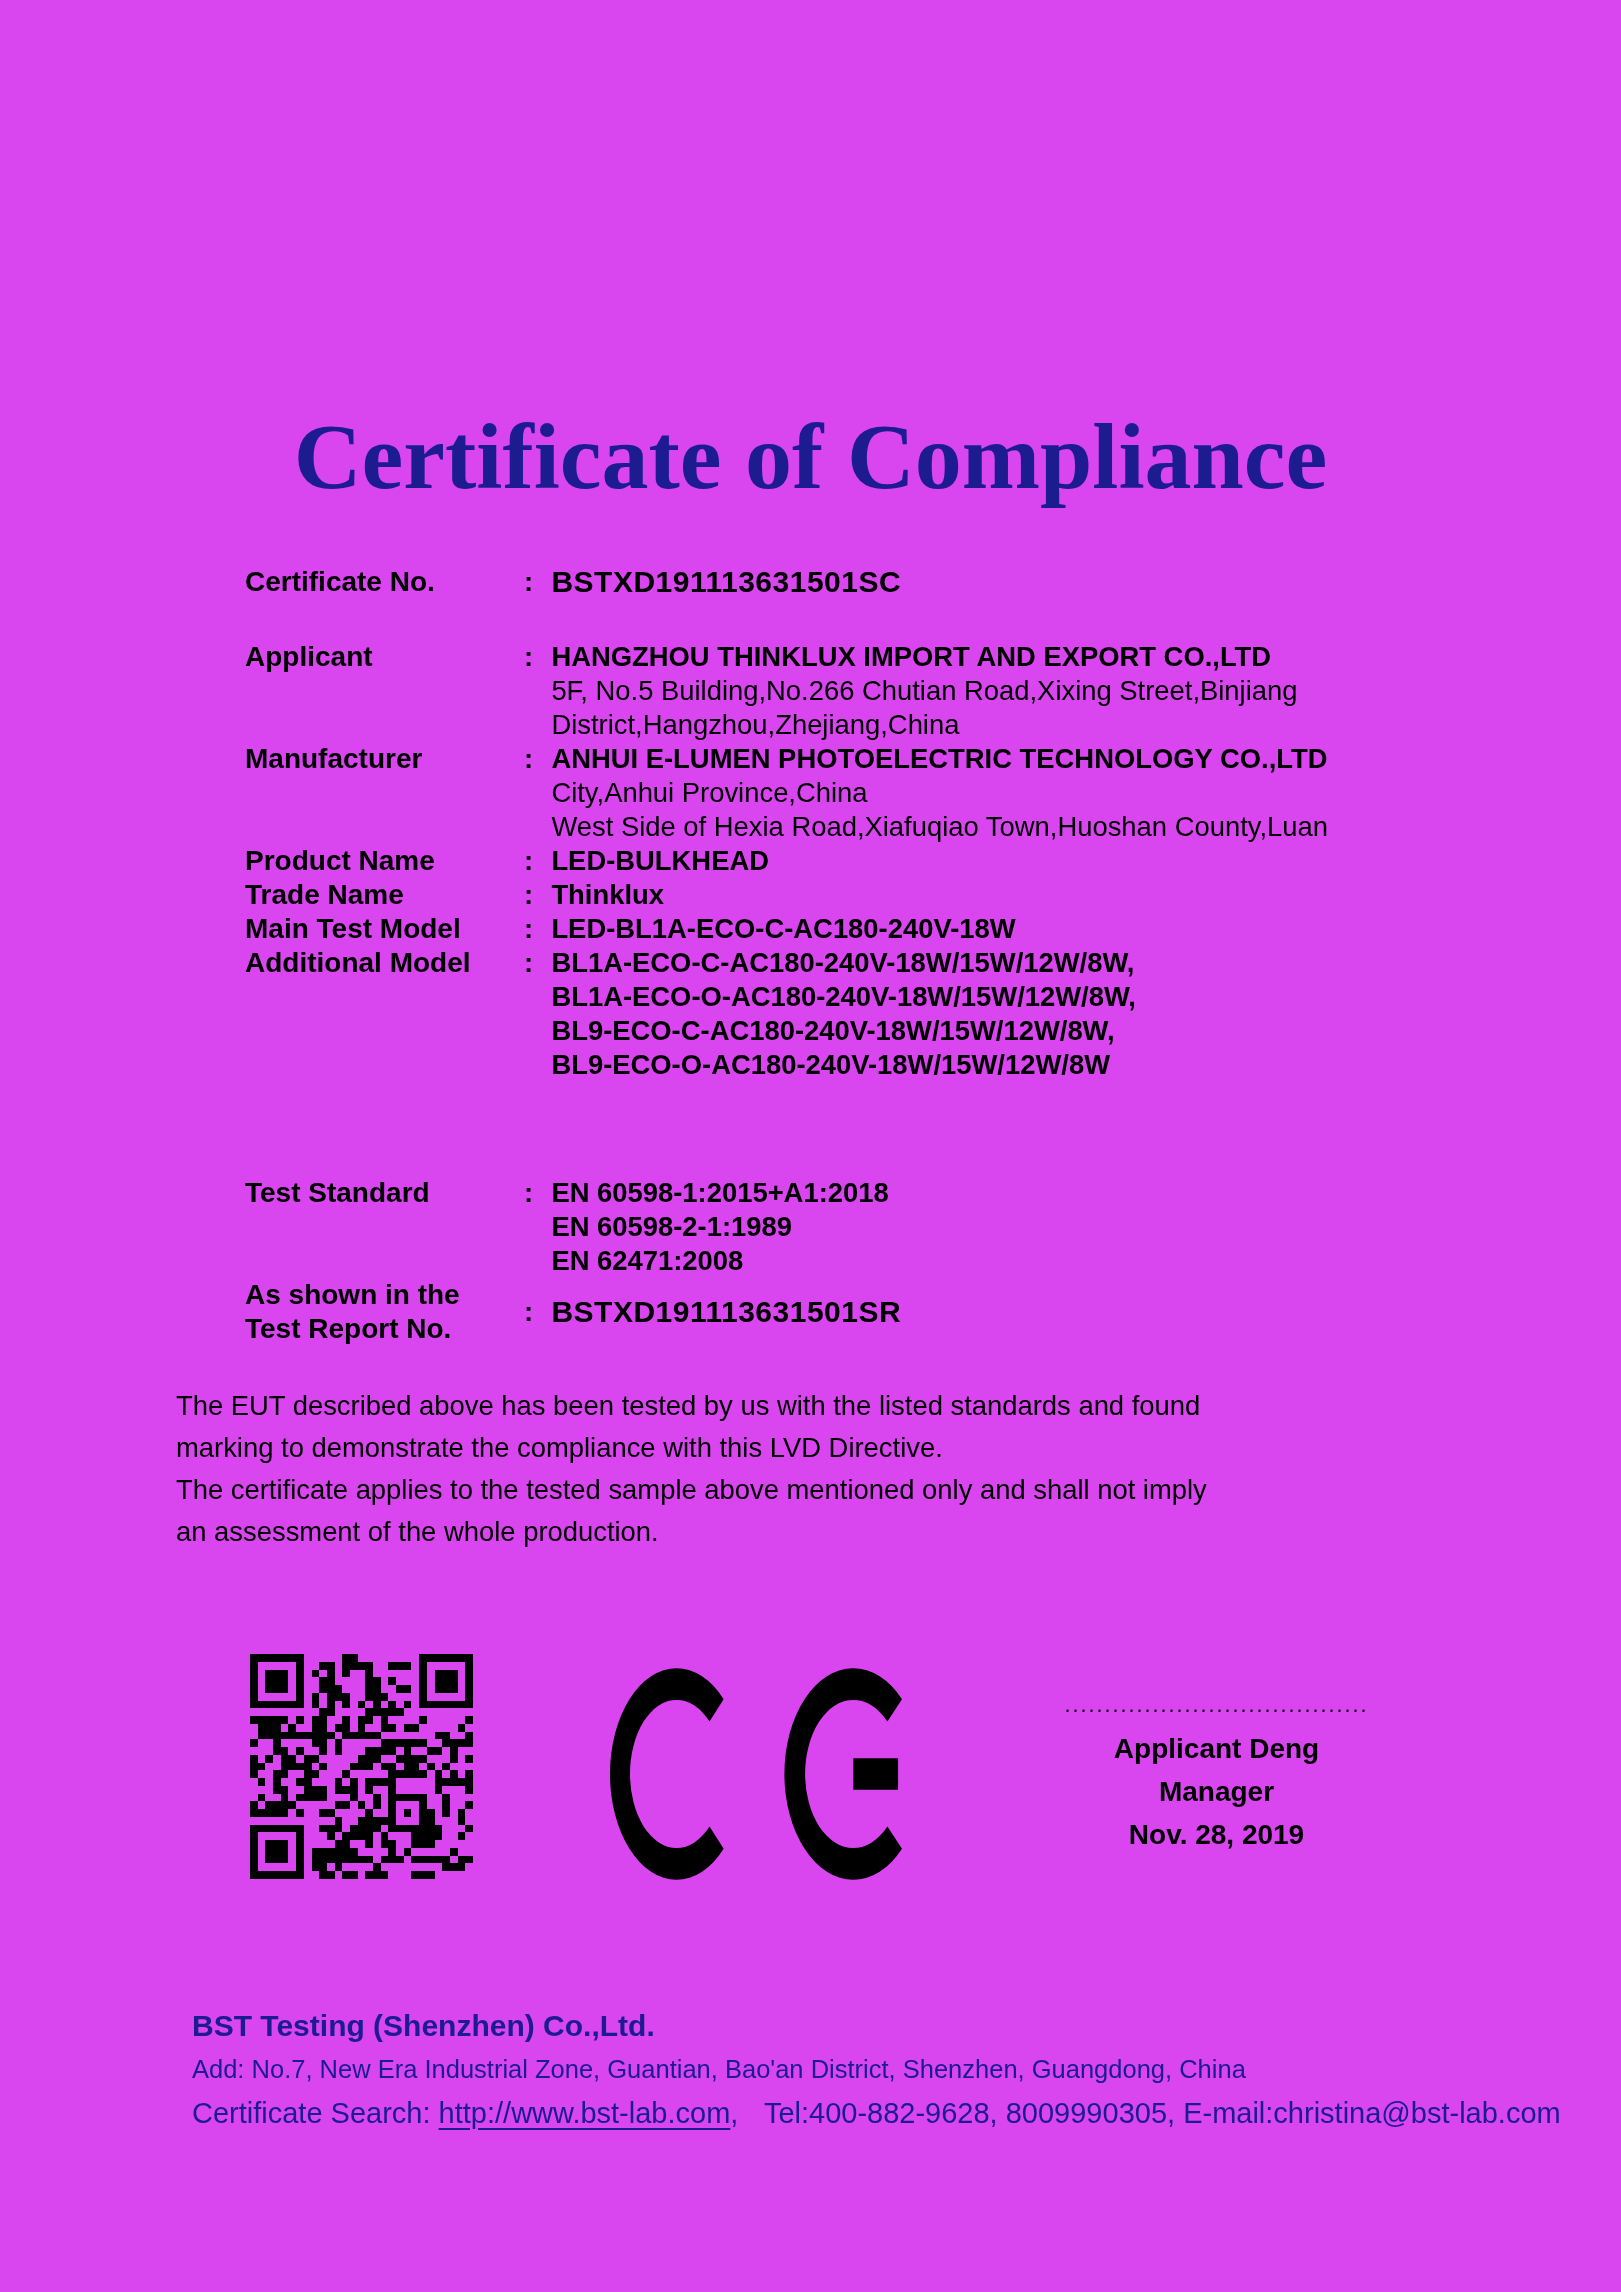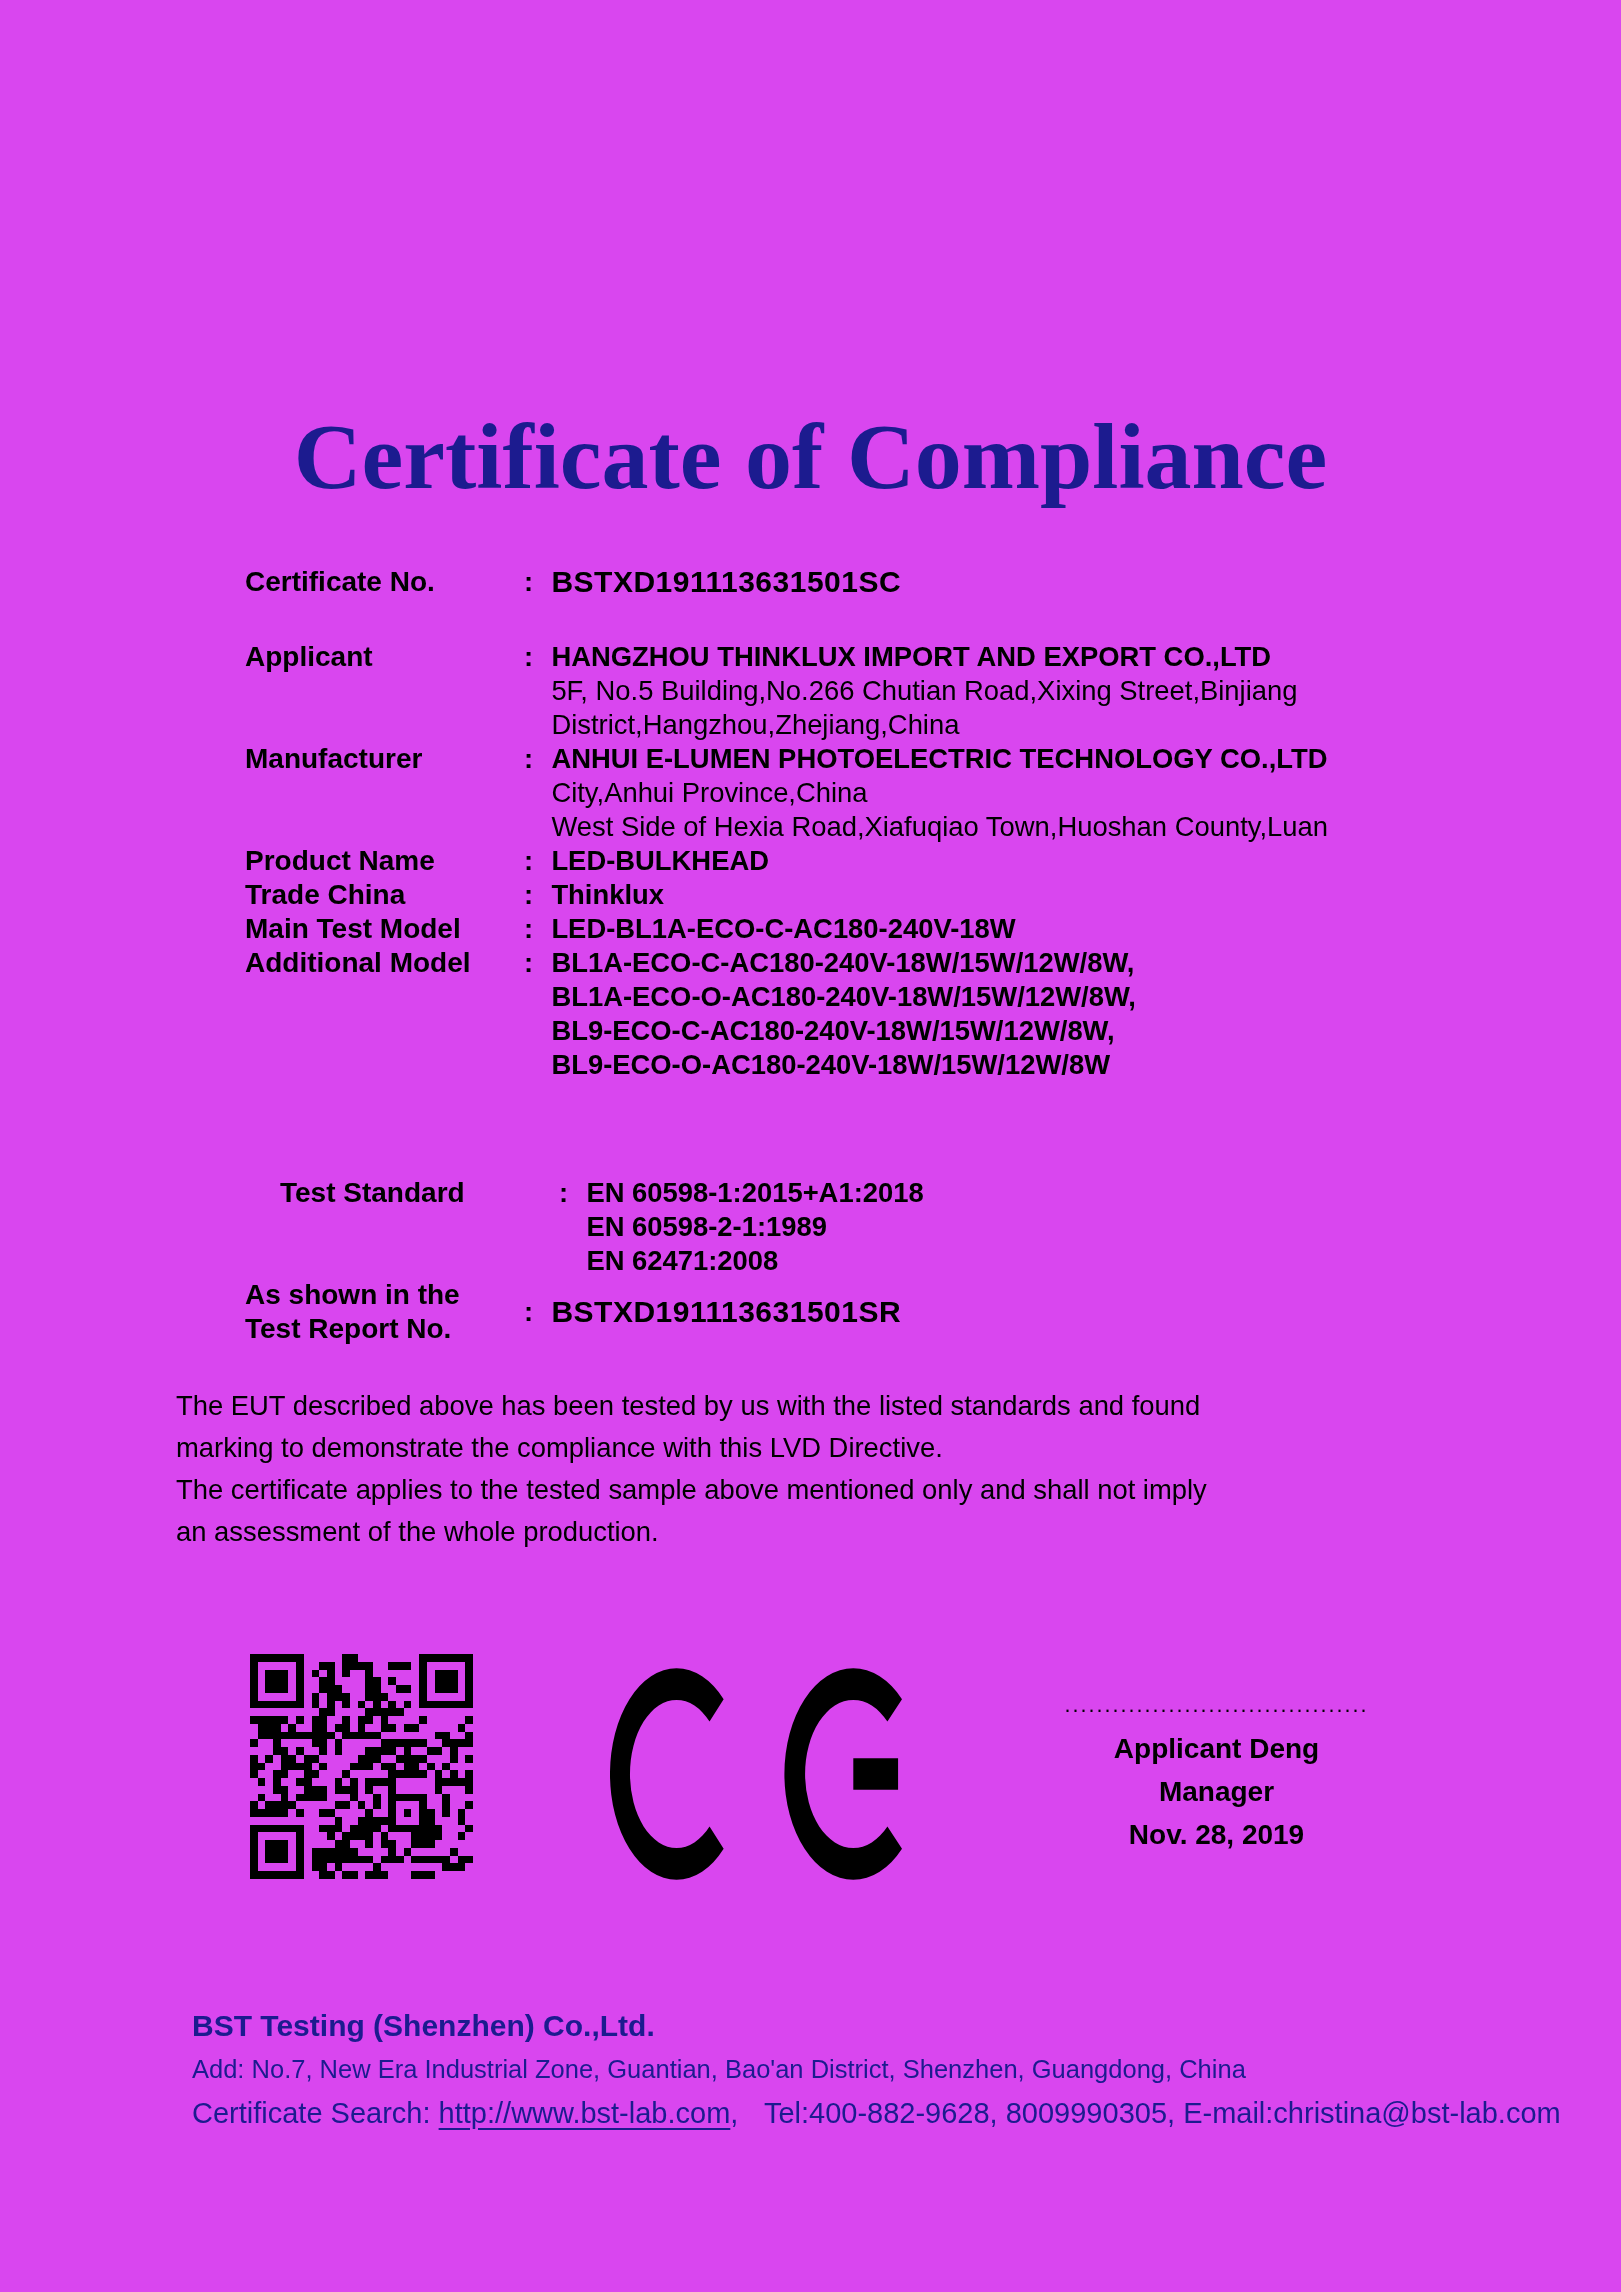--- a/index.html
+++ b/index.html
@@ -32,21 +32,21 @@
     line-height:34px;
   }
   .row{display:flex;align-items:flex-start;}
   .row.center{align-items:center;}
   .row .label{width:279px;font-weight:bold;font-size:28px;flex:0 0 279px;}
   .row .colon{width:27.4px;flex:0 0 27.4px;font-weight:bold;}
   .row .value{flex:1;}
   .bold{font-weight:bold;}
   .xl{font-size:30px;letter-spacing:0.5px;}
   .gap-after{margin-bottom:41px;}
-  .gap-big{margin-top:94px;margin-left:35px;}
+  .gap-big{margin-top:94px;}
   .statement{
     position:absolute;
     left:176px; top:1385px;
     width:1313px;
     font-size:27.4px;
     line-height:42px;
   }
   .qr{position:absolute;left:250px;top:1654px;width:223px;height:225px;}
   .ce{position:absolute;left:610px;top:1668px;width:292px;height:212px;}
   .signature{
@@ -125,21 +125,21 @@
 
     <div class="row">
       <div class="label">Product Name</div>
       <div class="colon">:</div>
       <div class="value">
           <div class="bold">LED-BULKHEAD</div>
         </div>
     </div>
 
     <div class="row">
-      <div class="label">Trade China</div>
+      <div class="label">Trade Name</div>
       <div class="colon">:</div>
       <div class="value">
           <div class="bold">Thinklux</div>
         </div>
     </div>
 
     <div class="row">
       <div class="label">Main Test Model</div>
       <div class="colon">:</div>
       <div class="value">

